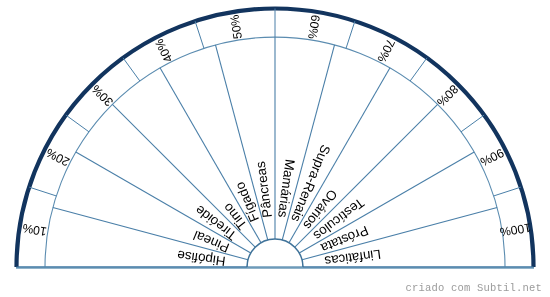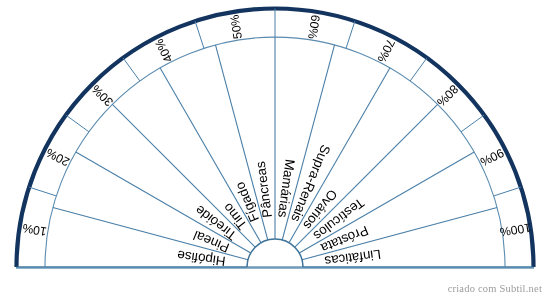--- a/index.html
+++ b/index.html
@@ -64,21 +64,21 @@
     font-family: "Liberation Sans", sans-serif;
     font-size: 12.2px;
     fill: #000000;
     dominant-baseline: middle;
     text-anchor: middle;
   }
   #credit {
     position: absolute;
     right: 8px;
     bottom: 3px;
-    font-family: Liberation Serif, serif;
+    font-family: Liberation Mono, monospace;
     font-size: 10.5px;
     color: #9b9b9b;
     letter-spacing: 0.2px;
     white-space: nowrap;
   }
 </style>
 </head>
 <body>
 
 <div id="chart-root">

